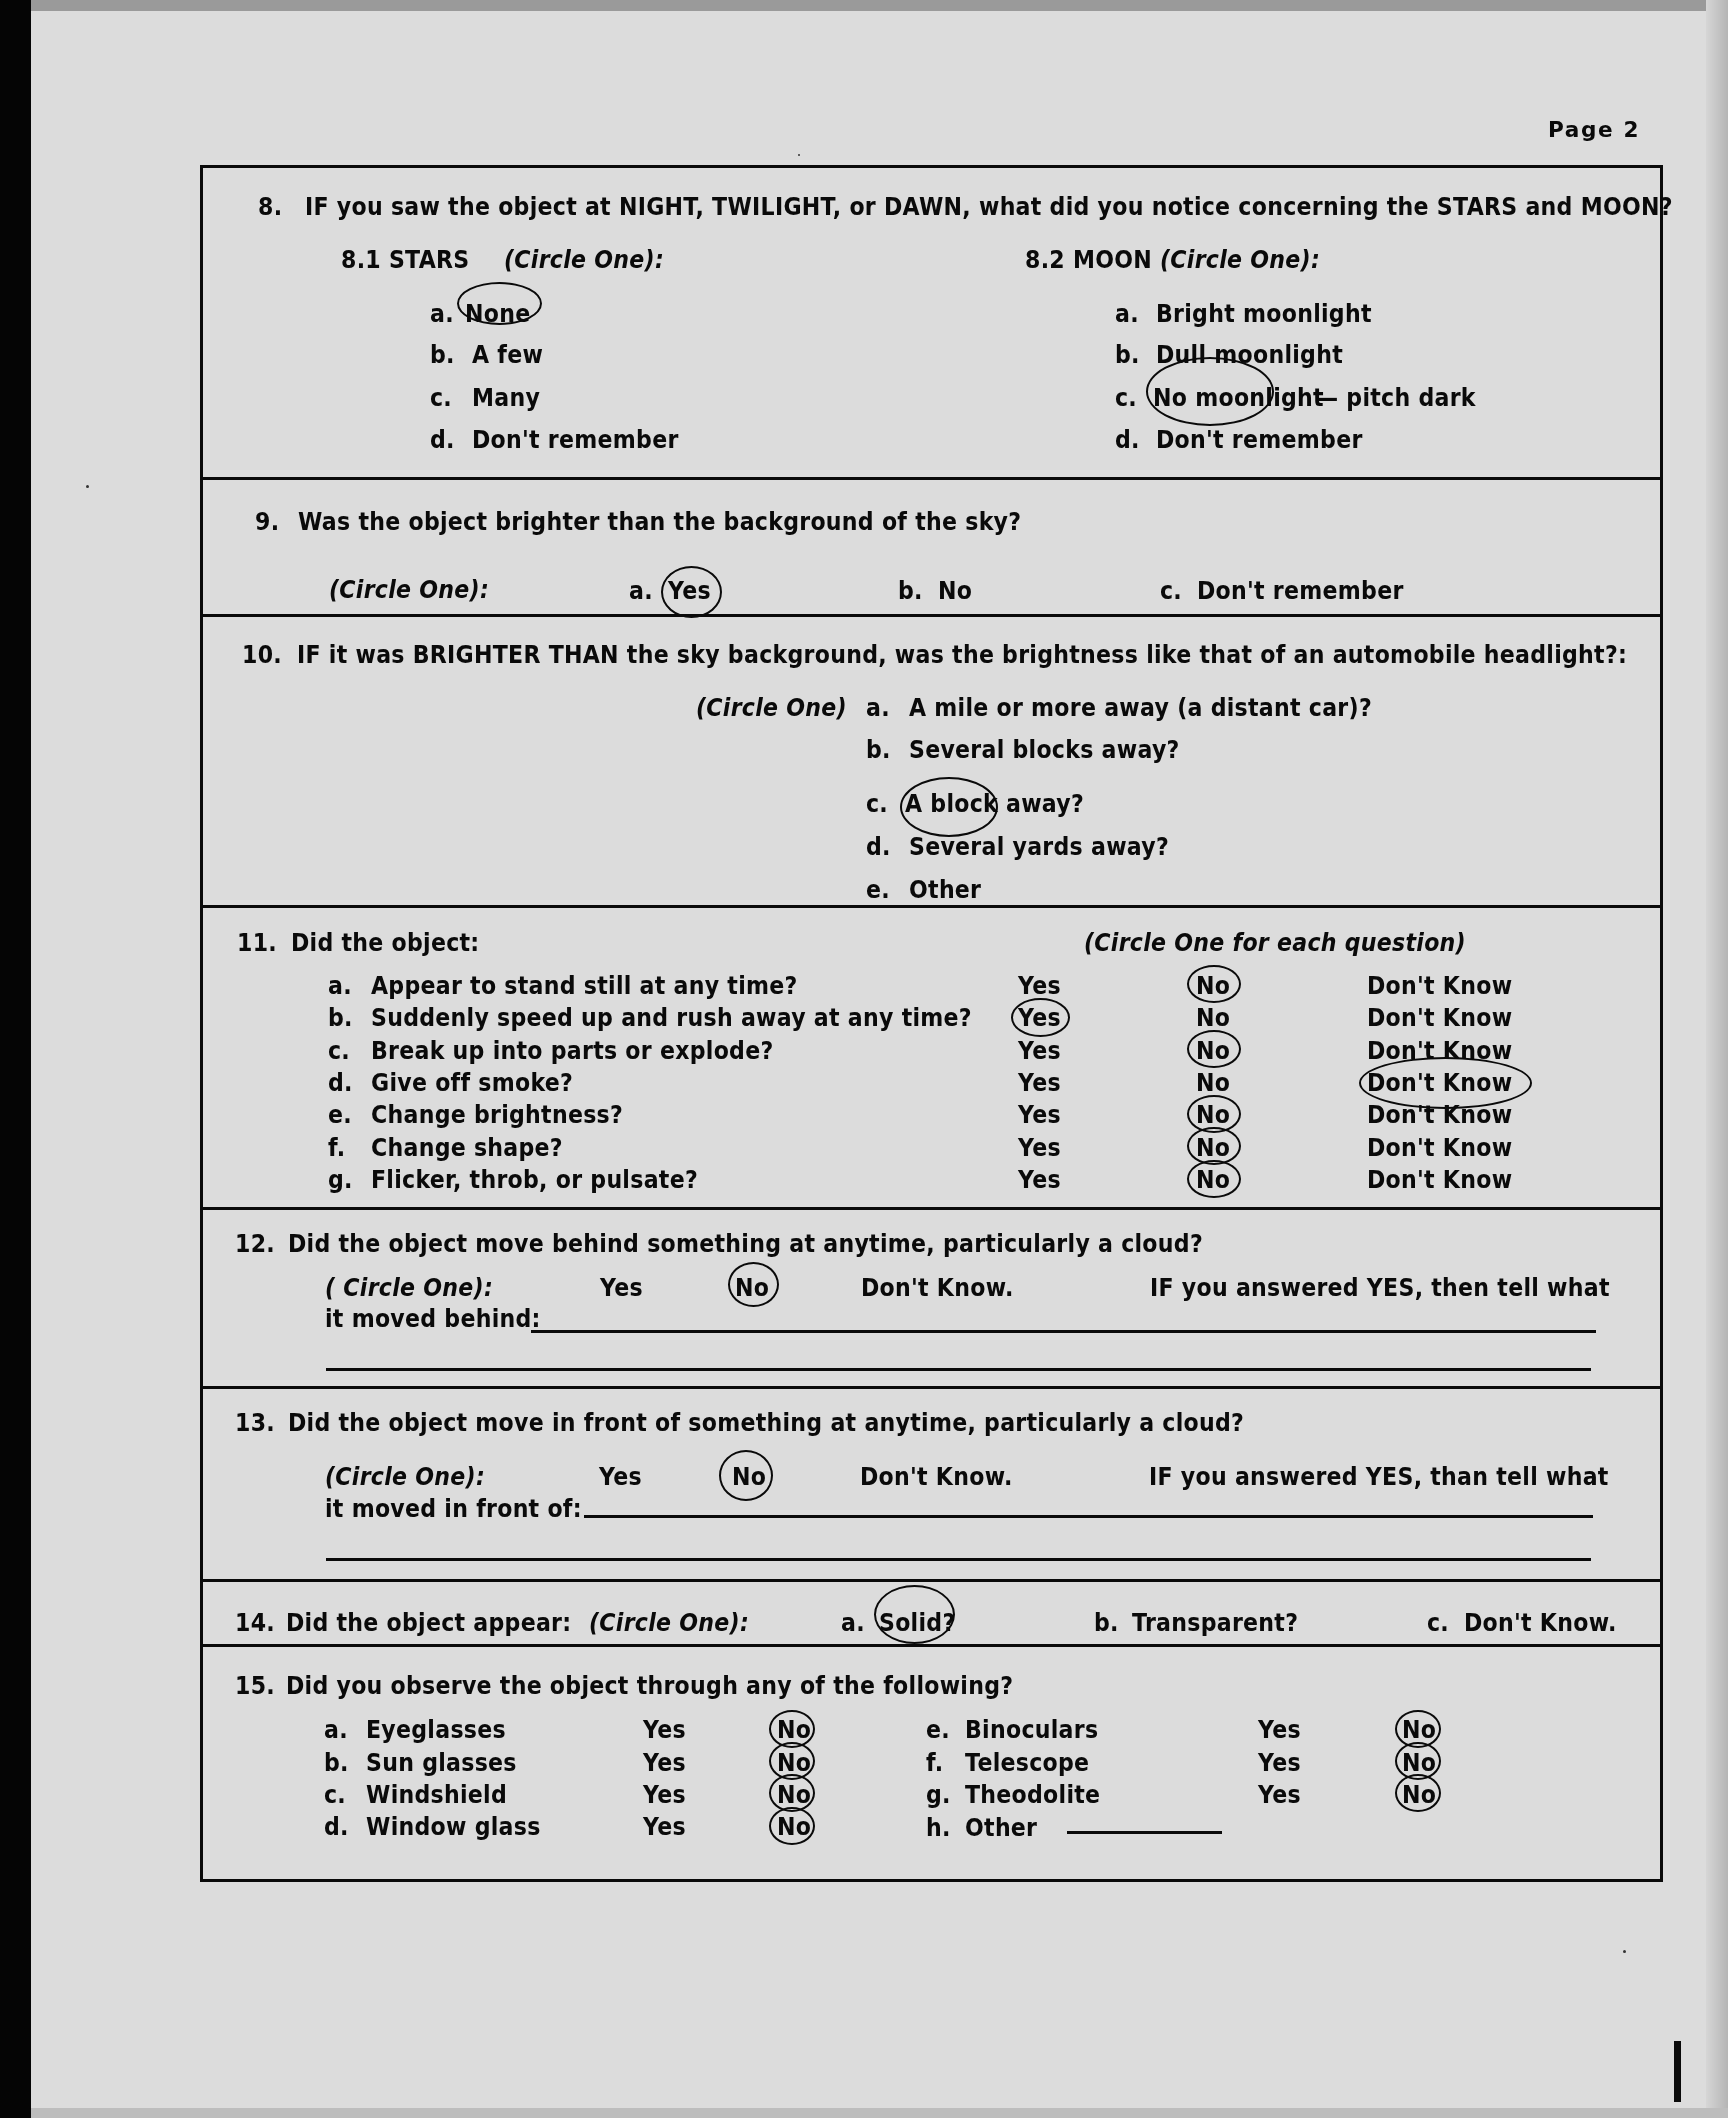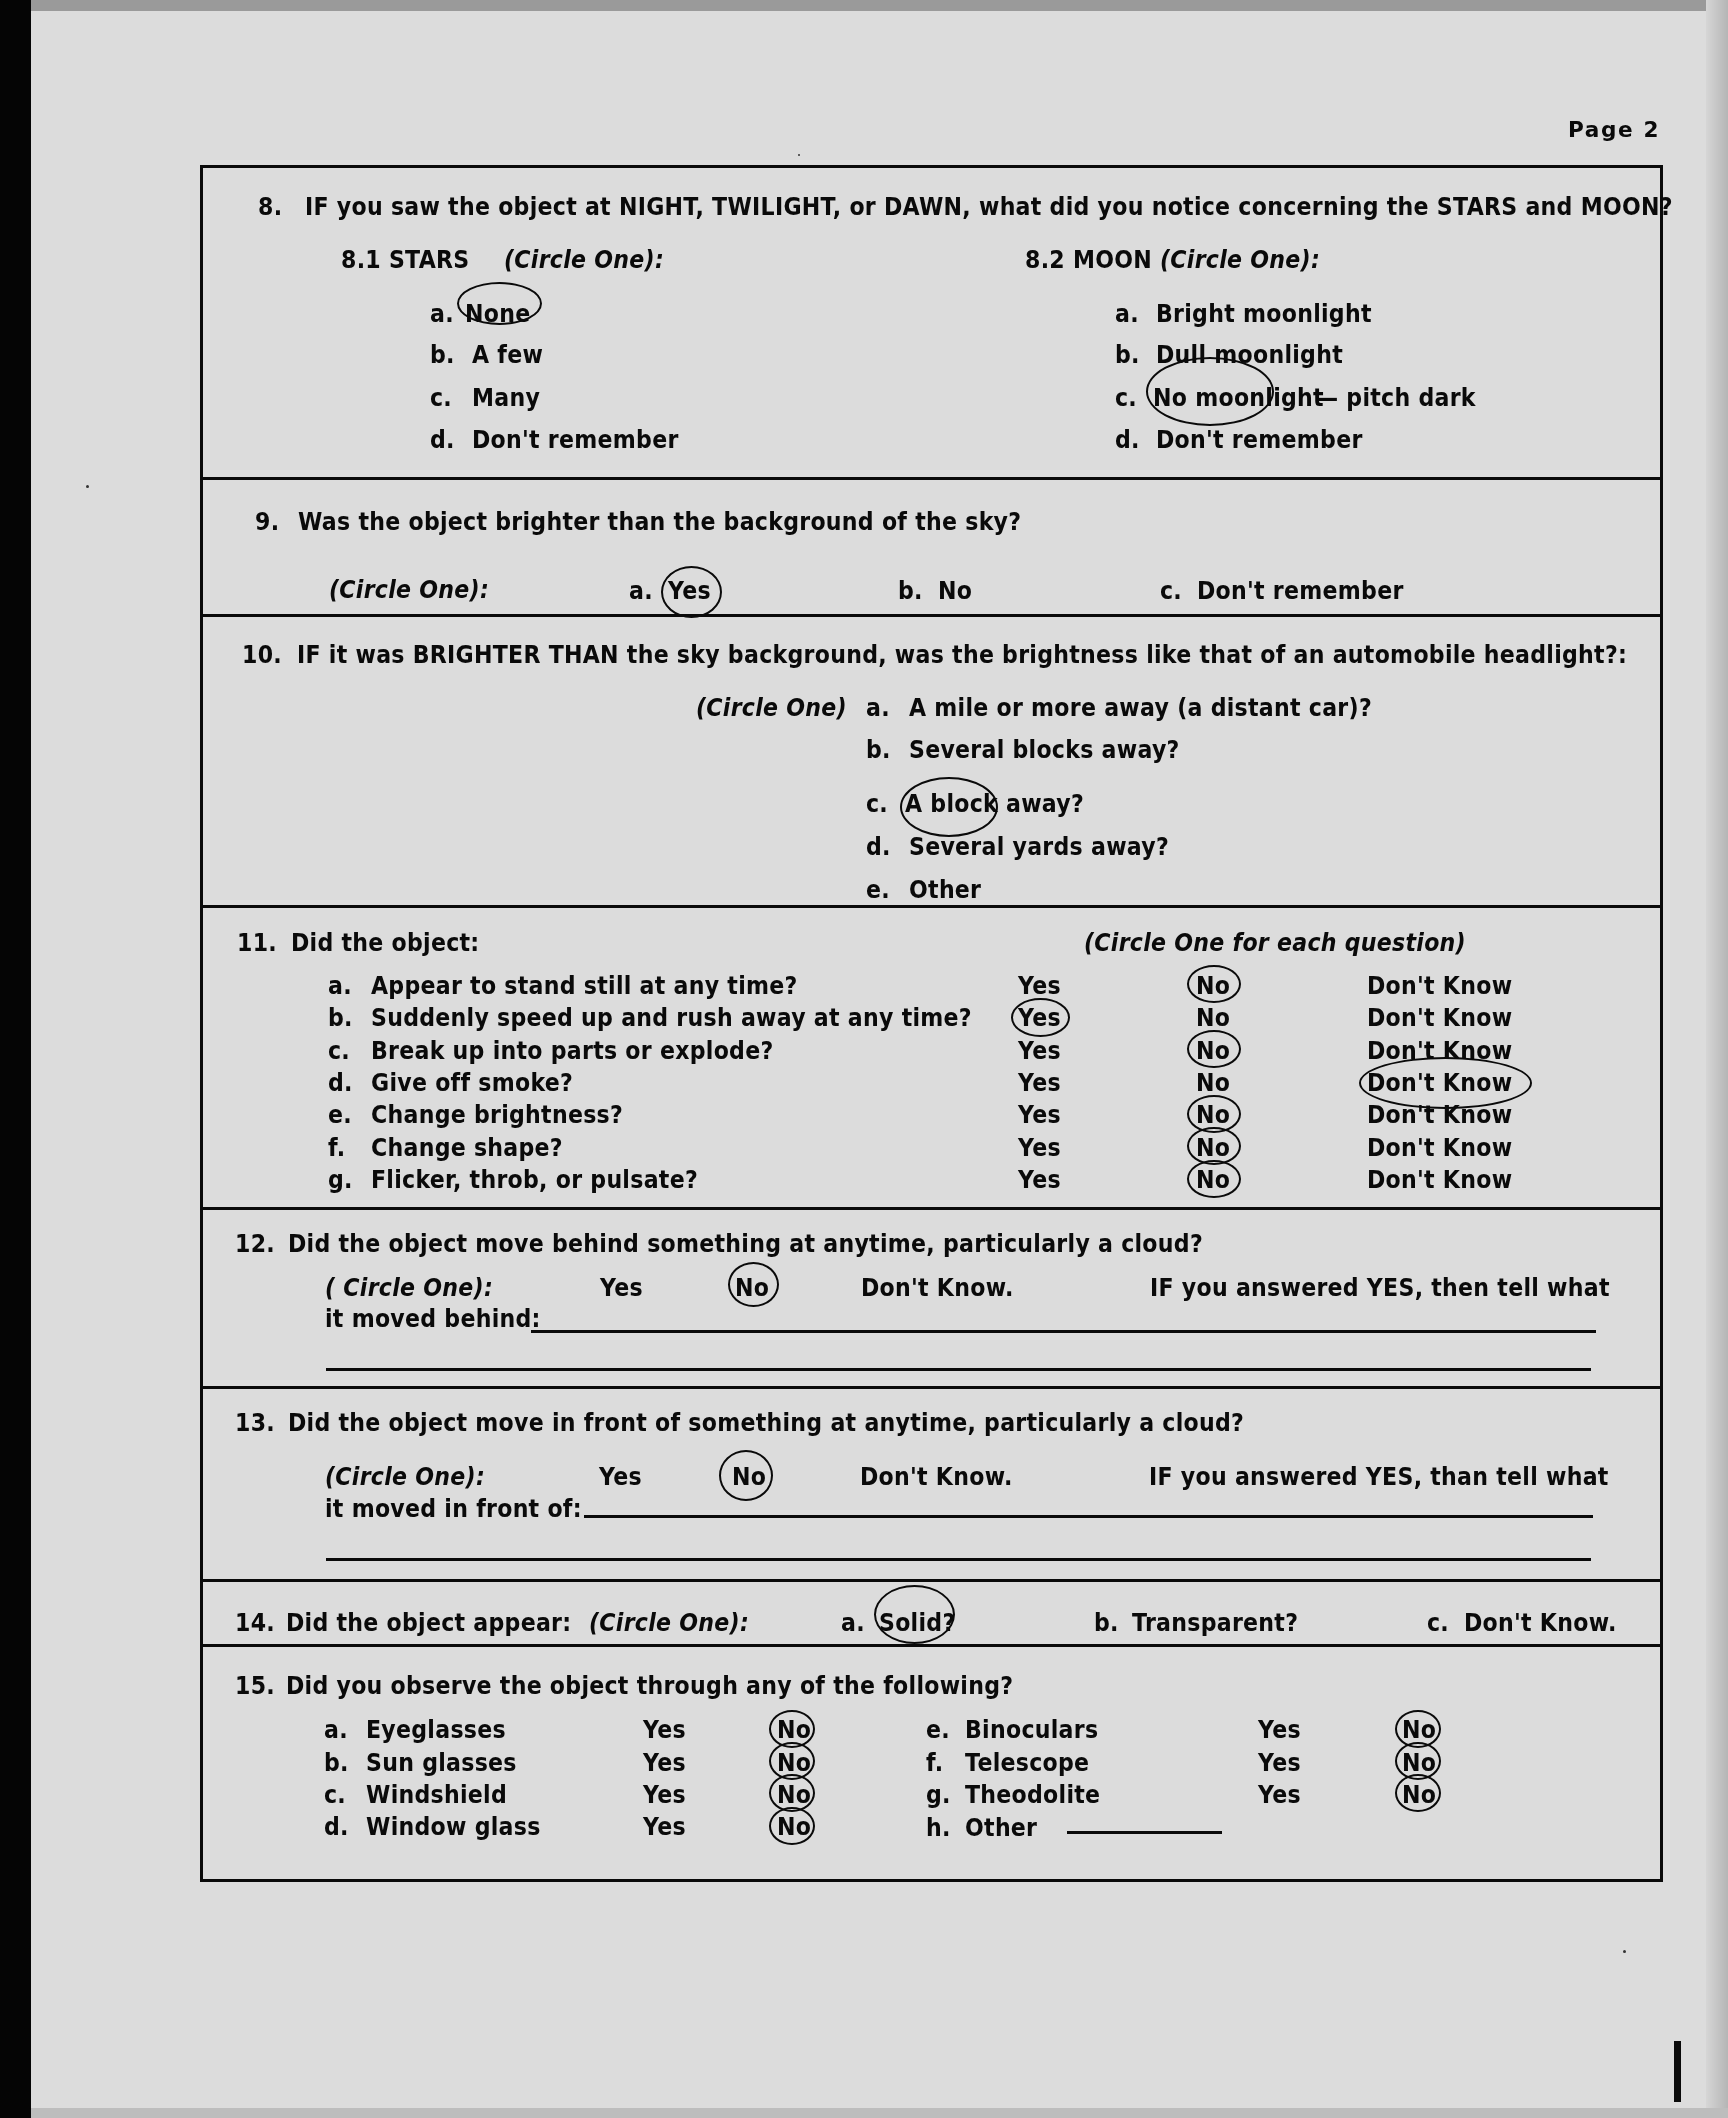--- a/index.html
+++ b/index.html
@@ -10,21 +10,21 @@
     color: #0a0a0a;
   }
   .film-left { position: absolute; left: 0; top: 0; width: 31px; height: 2119px; background: #050505; }
   .film-top { position: absolute; left: 31px; top: 0; width: 1697px; height: 10.8px; background: #9a9a9a; }
   .film-right { position: absolute; right: 0; top: 0; width: 21.6px; height: 2119px; background: linear-gradient(to right, #d6d6d6, #b5b5b5); }
   .film-bottom { position: absolute; left: 31px; bottom: 0; width: 1697px; height: 10.8px; background: #bdbdbd; }
   .page { position: absolute; left: 31px; top: 10.8px; width: 1675px; height: 2097px; background: #dcdcdc; }
   .abs { position: absolute; white-space: nowrap; }
   .t { font-size: 24px; font-weight: bold; letter-spacing: 0.3px; transform: scaleX(0.92); transform-origin: left center; }
   .it { font-style: italic; }
-  .page-num { left: 1548px; top: 114px; font-size: 21.6px; font-weight: bold; letter-spacing: 1.6px; margin-left: 20px; }
+  .page-num { left: 1548px; top: 114px; font-size: 21.6px; font-weight: bold; letter-spacing: 1.6px; }
   .frame {
     position: absolute; left: 200px; top: 165px; width: 1463px; height: 1717px;
     border: 3.2px solid #0a0a0a; box-sizing: border-box;
   }
   .rule { position: absolute; left: 0; width: 100%; height: 3.2px; background: #0a0a0a; }
   .hline { position: absolute; height: 2.7px; background: #0a0a0a; }
   .circ { position: absolute; border: 2.7px solid #0a0a0a; border-radius: 50%; box-sizing: border-box; }
   .mark { position: absolute; left: 1674px; top: 2041px; width: 6.5px; height: 61px; background: #0a0a0a; }
   .speck { position: absolute; width: 3.2px; height: 3.2px; border-radius: 50%; background: #333; }
 </style>

